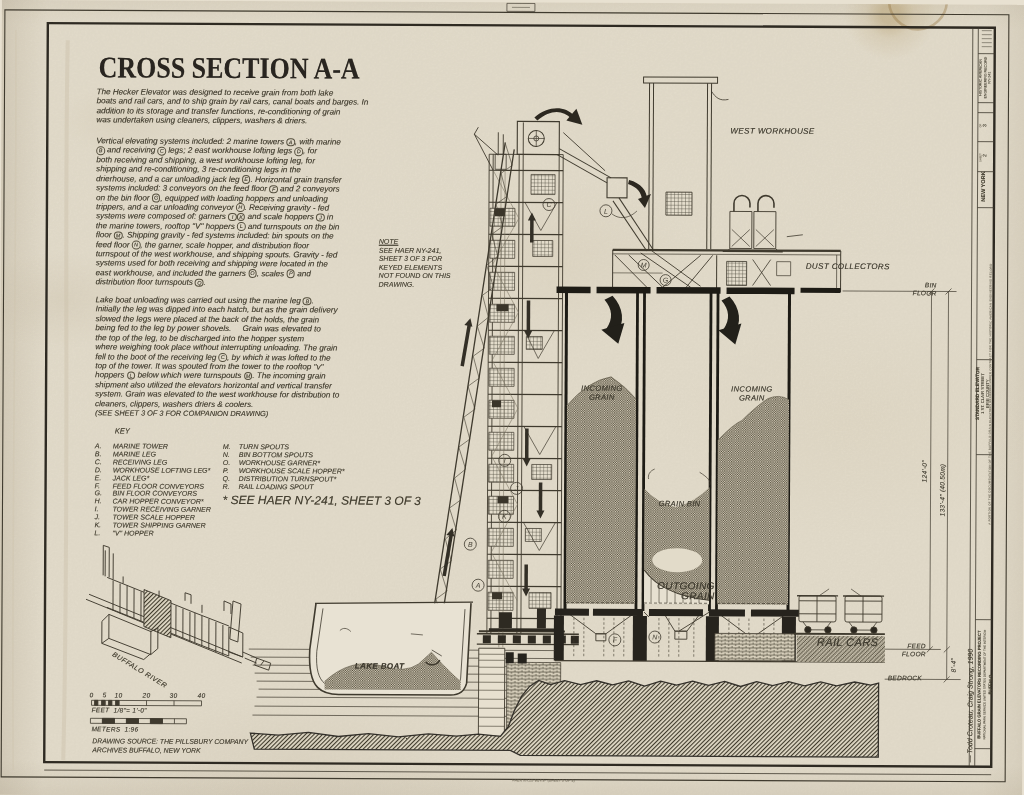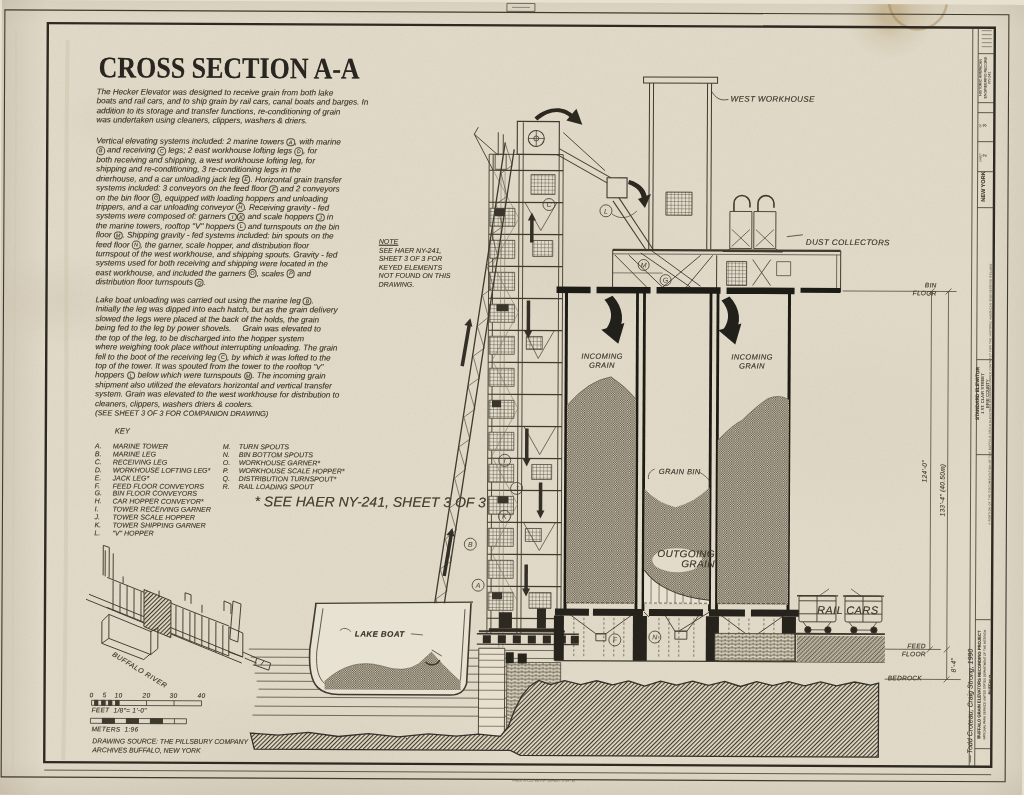--- a/index.html
+++ b/index.html
@@ -16,21 +16,21 @@
   linear-gradient(270deg, rgba(125,108,80,.10), rgba(125,108,80,0) 40px),
   linear-gradient(0deg, rgba(125,108,80,.12), rgba(125,108,80,0) 35px),
   linear-gradient(180deg, rgba(125,108,80,.08), rgba(125,108,80,0) 25px);
  font-family:"Liberation Sans",sans-serif;color:#4b463a;}
 svg{position:absolute;left:0;top:0;}
 .t{position:absolute;font-style:italic;white-space:nowrap;color:#443f31;z-index:3;text-shadow:0.25px 0 0 rgba(68,63,49,.55);}
 .body{font-size:8.1px;line-height:9.42px;letter-spacing:0px;}
 .c{display:inline-block;width:6.6px;height:6.6px;line-height:6.9px;border:0.6px solid #56503f;border-radius:50%;
    text-align:center;font-size:5.4px;font-style:italic;vertical-align:0.5px;letter-spacing:0;}
 .key{font-size:7px;line-height:7.9px;}
-.lab{font-size:8px;letter-spacing:0.4px;color:#3d392e;}
+.lab{font-size:8px;letter-spacing:0.4px;color:#3d392e;margin-top:32px;}
 .dim{font-size:6.5px;letter-spacing:0.3px;color:#3d392e;}
 .rot{transform-origin:0 0;transform:rotate(-90deg);}
 </style>
 </head>
 <body>
 <div id="sheet">
 
 <div class="t" style="left:97px;top:50px;font-style:normal;font-family:'Liberation Serif',serif;font-weight:bold;font-size:30px;letter-spacing:0px;transform:scaleX(.865);transform-origin:0 0;color:#292520;">CROSS SECTION A-A</div>
 
 <div class="t body" style="left:95px;top:87px;">
@@ -73,21 +73,21 @@
 <span style="font-size:7.4px;font-style:italic;">(SEE SHEET 3 OF 3 FOR COMPANION DRAWING)</span></div>
 
 <div class="t" style="left:95px;top:426px;font-size:7.5px;padding-left:20px;">KEY</div>
 
 <div class="t key" style="left:95px;top:442px;">A.<br>B.<br>C.<br>D.<br>E.<br>F.<br>G.<br>H.<br>I.<br>J.<br>K.<br>L.</div>
 <div class="t key" style="left:113px;top:442px;">MARINE TOWER<br>MARINE LEG<br>RECEIVING LEG<br>WORKHOUSE LOFTING LEG*<br>JACK LEG*<br>FEED FLOOR CONVEYORS<br>BIN FLOOR CONVEYORS<br>CAR HOPPER CONVEYOR*<br>TOWER RECEIVING GARNER<br>TOWER SCALE HOPPER<br>TOWER SHIPPING GARNER<br>"V" HOPPER</div>
 
 <div class="t key" style="left:223px;top:442px;">M.<br>N.<br>O.<br>P.<br>Q.<br>R.</div>
 <div class="t key" style="left:239px;top:442px;">TURN SPOUTS<br>BIN BOTTOM SPOUTS<br>WORKHOUSE GARNER*<br>WORKHOUSE SCALE HOPPER*<br>DISTRIBUTION TURNSPOUT*<br>RAIL LOADING SPOUT</div>
 
-<div class="t" style="left:223px;top:492px;font-size:14px;margin-left:32px;">* SEE HAER NY-241, SHEET 3 OF 3</div>
+<div class="t" style="left:223px;top:492px;font-size:12px;">* SEE HAER NY-241, SHEET 3 OF 3</div>
 
 <div class="t" style="left:378px;top:236px;font-size:7px;line-height:8.6px;">
 <span style="text-decoration:underline;">NOTE</span><br>
 SEE HAER NY-241,<br>
 SHEET 3 OF 3 FOR<br>
 KEYED ELEMENTS<br>
 NOT FOUND ON THIS<br>
 DRAWING.</div>
 
 <div class="t" style="left:514px;top:776px;font-style:normal;font-size:3px;color:#7a7260;letter-spacing:0.4px;">HAER NY,15-BUF,6- (SHEET 2 OF 3)</div>
@@ -100,21 +100,21 @@
     <div class="t dim" style="left:104px;top:691px;">5</div>
     <div class="t dim" style="left:116px;top:691px;">10</div>
     <div class="t dim" style="left:144px;top:691px;">20</div>
     <div class="t dim" style="left:171px;top:691px;">30</div>
     <div class="t dim" style="left:199px;top:691px;">40</div>
 <div class="t dim" style="left:93px;top:706px;">FEET&nbsp;&nbsp;1/8"= 1'-0"</div>
 <div class="t dim" style="left:93px;top:725px;">METERS&nbsp;&nbsp;1:96</div>
 
 <div class="t lab" style="left:729px;top:91px;">WEST WORKHOUSE</div>
 
-<div class="t lab" style="left:805px;top:234px;">DUST COLLECTORS</div>
+<div class="t lab" style="left:805px;top:226px;">DUST COLLECTORS</div>
 
 <div class="t lab" style="left:818px;top:600px;font-size:11px;">RAIL CARS</div>
 
 <div class="t lab" style="left:356px;top:628px;font-weight:bold;">LAKE BOAT</div>
 
 <div class="t lab" style="left:581px;top:349px;font-size:7.5px;text-align:center;line-height:9px;">INCOMING<br>GRAIN</div>
 
 <div class="t lab" style="left:731px;top:349px;font-size:7.5px;text-align:center;line-height:9px;">INCOMING<br>GRAIN</div>
 
 <div class="t lab" style="left:659px;top:464px;font-size:7.5px;">GRAIN BIN</div>

